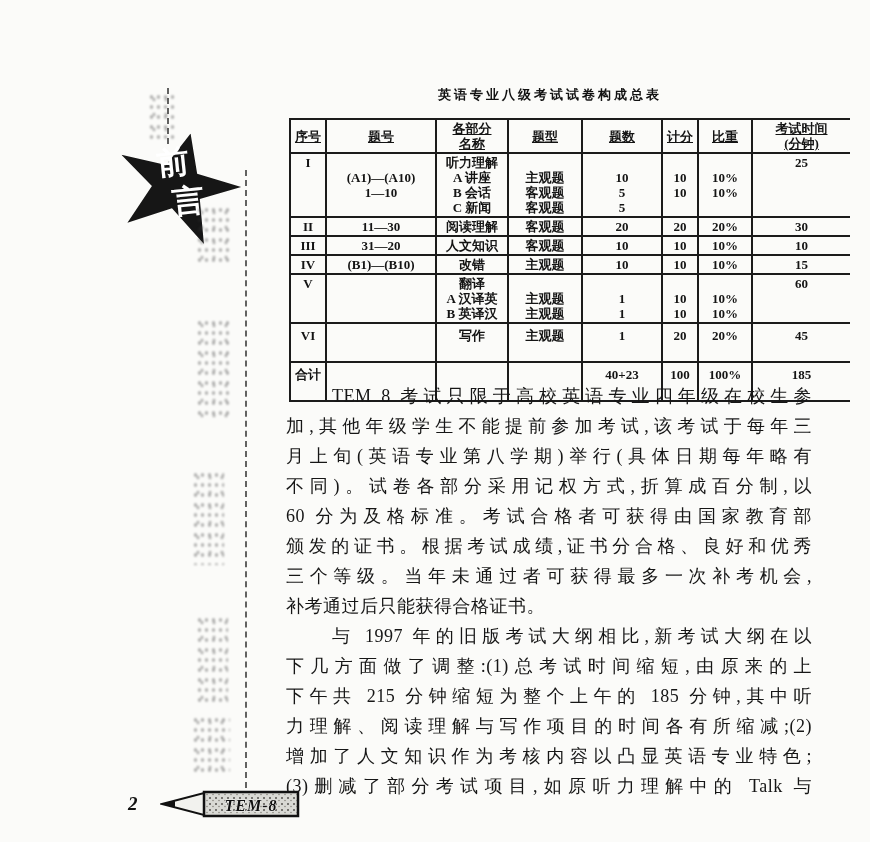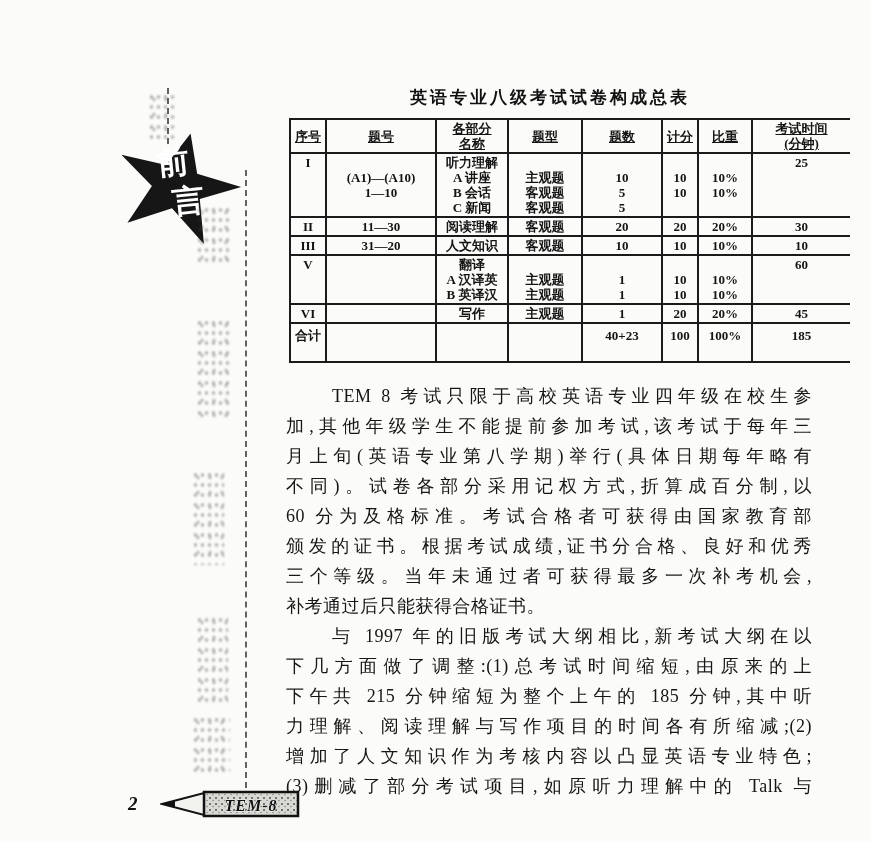--- a/index.html
+++ b/index.html
@@ -36,21 +36,21 @@
   }
   .s1{left:148px;top:92px;width:26px;height:48px;}
   .s2{left:196px;top:205px;width:34px;height:60px;}
   .s3{left:196px;top:318px;width:36px;height:100px;}
   .s4{left:192px;top:470px;width:32px;height:95px;}
   .s5{left:196px;top:615px;width:32px;height:90px;}
   .s6{left:192px;top:715px;width:38px;height:60px;}
   
   .tbl-title{
     position:absolute;left:286px;top:86px;width:528px;
-    text-align:center;font-weight:bold;font-size:17px;letter-spacing:3px;color:#111;
+    text-align:center;font-weight:bold;font-size:13px;letter-spacing:3px;color:#111;
   }
   .tbl-wrap{position:absolute;left:289px;top:118px;width:560px;}
   table{border-collapse:collapse;width:100%;table-layout:fixed;color:#141414;}
   col.c0{width:36px;}col.c1{width:110px;}col.c2{width:72px;}col.c3{width:74px;}
   col.c4{width:80px;}col.c5{width:36px;}col.c6{width:54px;}col.c7{width:98px;}
   th,td{
     border:2px solid #1b1b1b;padding:1px 1px;text-align:center;
     vertical-align:top;font-weight:600;
   }
   th{vertical-align:middle;text-decoration:underline;}
@@ -219,20 +219,46 @@
             <div class="cl">10</div>
           </td>
           <td>
             <div class="cl">10</div>
           </td>
           <td>
             <div class="cl">10%</div>
           </td>
           <td>
             <div class="cl">10</div>
+          </td>
+        </tr>
+        <tr>
+          <td>
+            <div class="cl">IV</div>
+          </td>
+          <td>
+            <div class="cl">(B1)—(B10)</div>
+          </td>
+          <td>
+            <div class="cl">改错</div>
+          </td>
+          <td>
+            <div class="cl">主观题</div>
+          </td>
+          <td>
+            <div class="cl">10</div>
+          </td>
+          <td>
+            <div class="cl">10</div>
+          </td>
+          <td>
+            <div class="cl">10%</div>
+          </td>
+          <td>
+            <div class="cl">15</div>
           </td>
         </tr>
         <tr>
           <td>
             <div class="cl">V</div>
           </td>
           <td>
             <div class="cl">&nbsp;</div>
           </td>
           <td>

